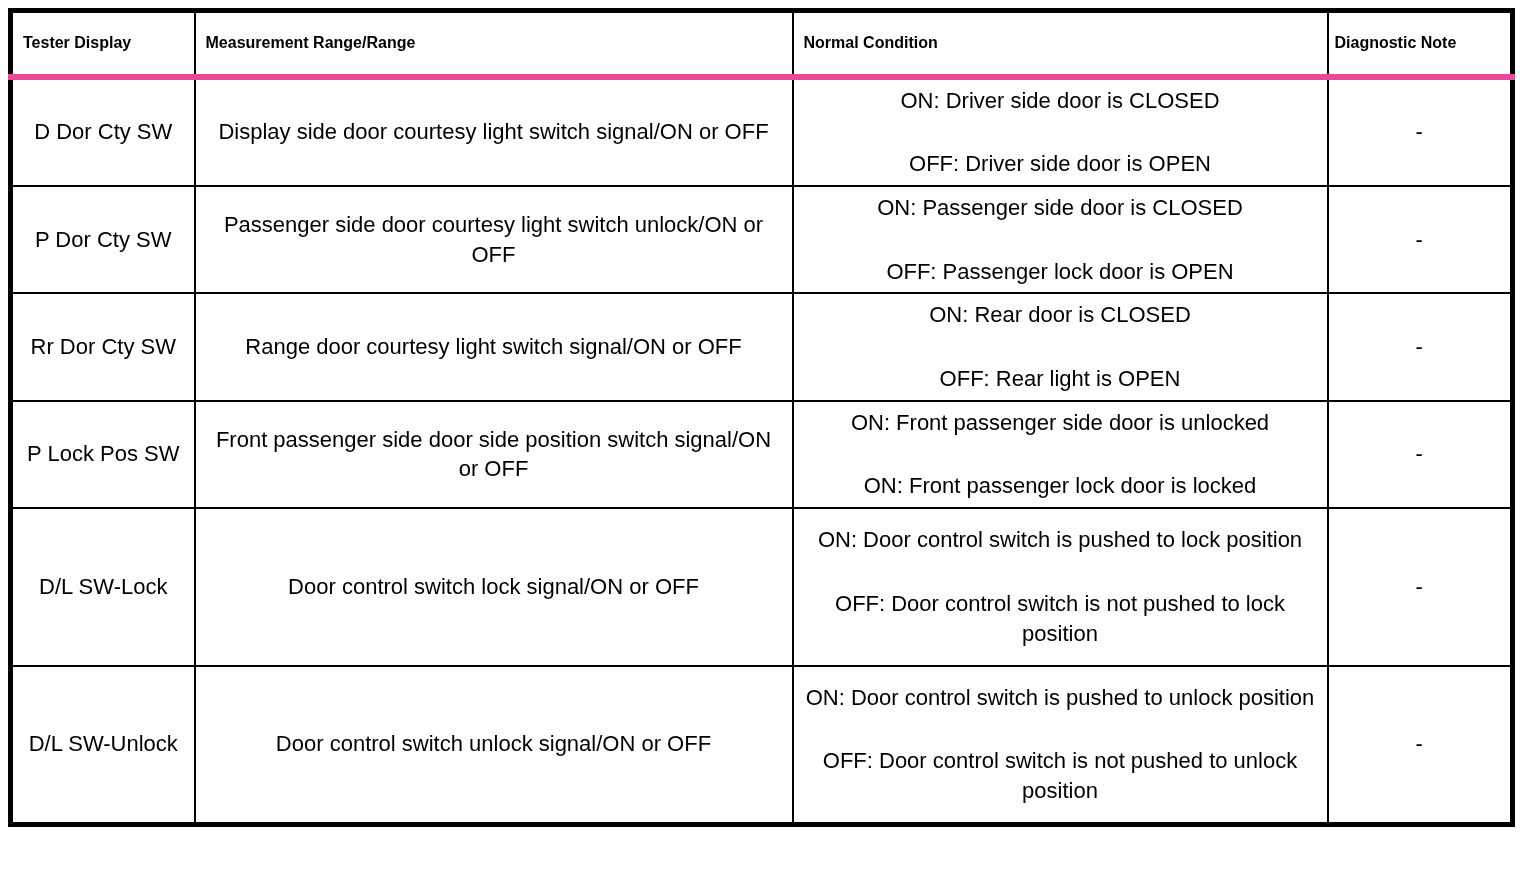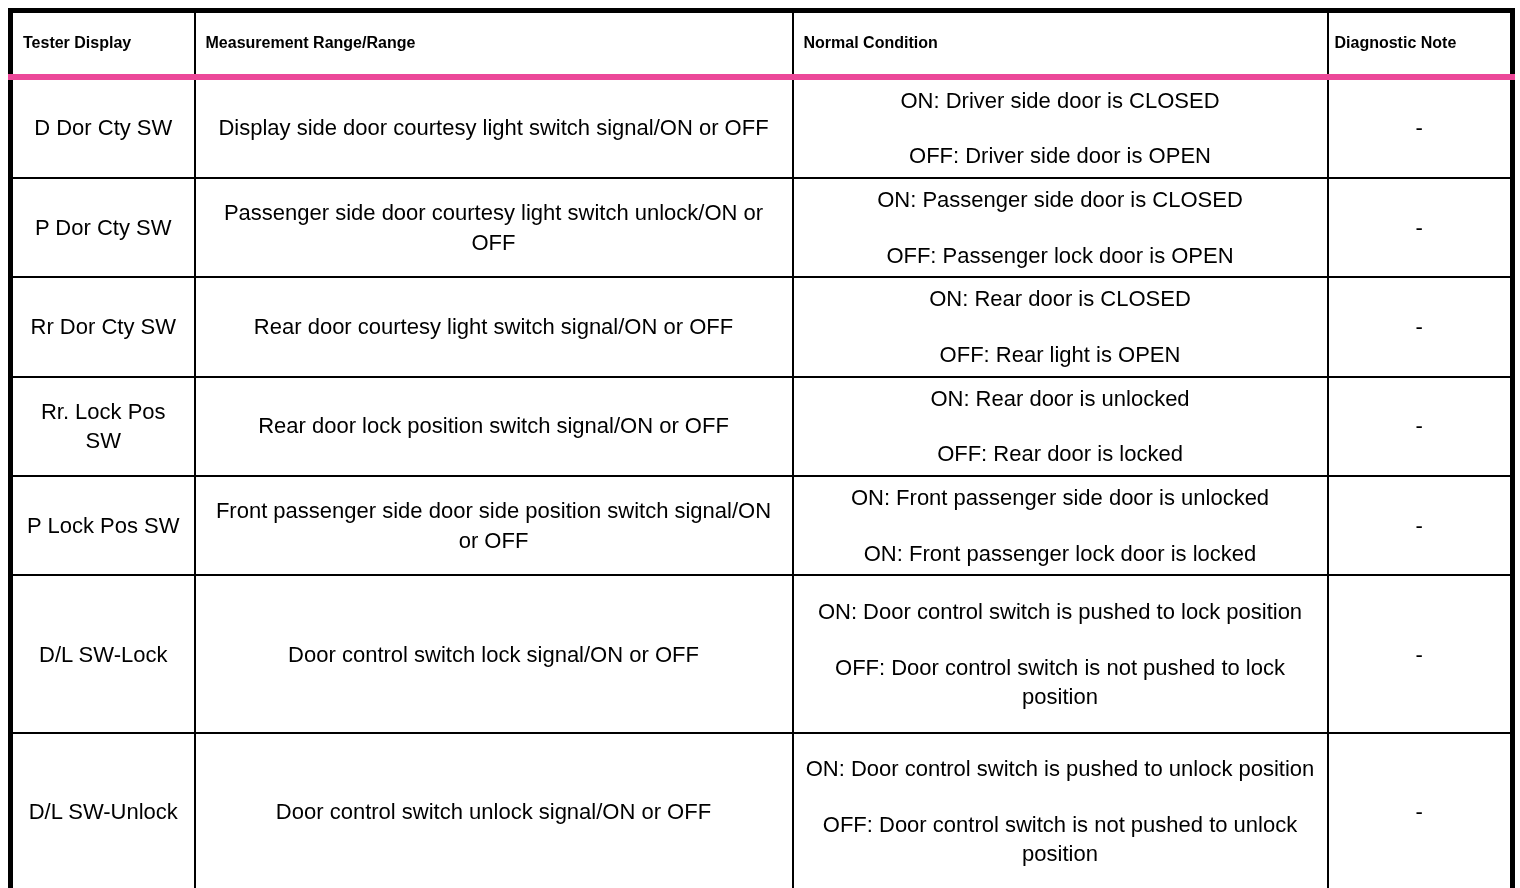--- a/index.html
+++ b/index.html
@@ -39,21 +39,21 @@
     font-size: 16px;
   }
   thead th.center-h {
     padding-left: 6px;
     padding-right: 6px;
   }
   td {
     text-align: center;
   }
   td .cond-off {
-    margin-top: 26px;
+    margin-top: 34px;
   }
   
   tr.h-hdr { height: 66px; }
   tr.h-r1  { height: 100px; }
   tr.h-r2  { height: 96px; }
   tr.h-r3  { height: 98px; }
   tr.h-r4  { height: 94px; }
   tr.h-r5  { height: 98px; }
   tr.h-r6  { height: 158px; }
   tr.h-r7  { height: 158px; }
@@ -91,33 +91,24 @@
         <td>P Dor Cty SW</td>
         <td>Passenger side door courtesy light switch unlock/ON or OFF</td>
         <td>
           <div class="cond-on">ON: Passenger side door is CLOSED</div>
           <div class="cond-off">OFF: Passenger lock door is OPEN</div>
         </td>
         <td>-</td>
       </tr>
       <tr class="h-r3">
         <td>Rr Dor Cty SW</td>
-        <td>Rear door courtesy light switch signal/ON or OFF</td>
+        <td>Range door courtesy light switch signal/ON or OFF</td>
         <td>
           <div class="cond-on">ON: Rear door is CLOSED</div>
           <div class="cond-off">OFF: Rear light is OPEN</div>
-        </td>
-        <td>-</td>
-      </tr>
-      <tr class="h-r4">
-        <td>Rr. Lock Pos SW</td>
-        <td>Rear door lock position switch signal/ON or OFF</td>
-        <td>
-          <div class="cond-on">ON: Rear door is unlocked</div>
-          <div class="cond-off">OFF: Rear door is locked</div>
         </td>
         <td>-</td>
       </tr>
       <tr class="h-r5">
         <td>P Lock Pos SW</td>
         <td>Front passenger side door side position switch signal/ON or OFF</td>
         <td>
           <div class="cond-on">ON: Front passenger side door is unlocked</div>
           <div class="cond-off">ON: Front passenger lock door is locked</div>
         </td>

